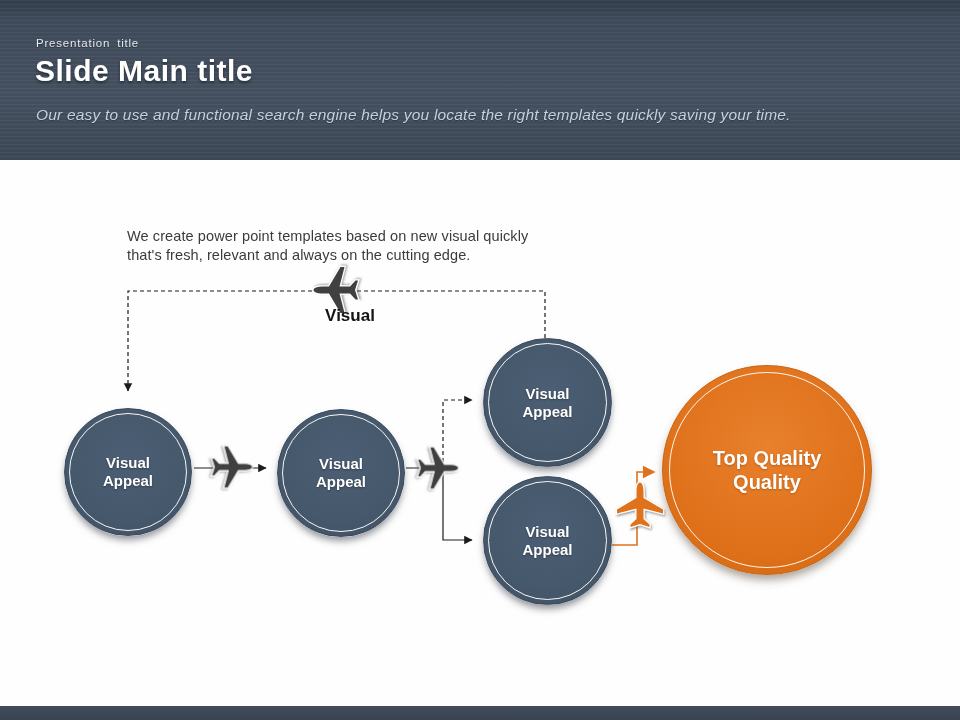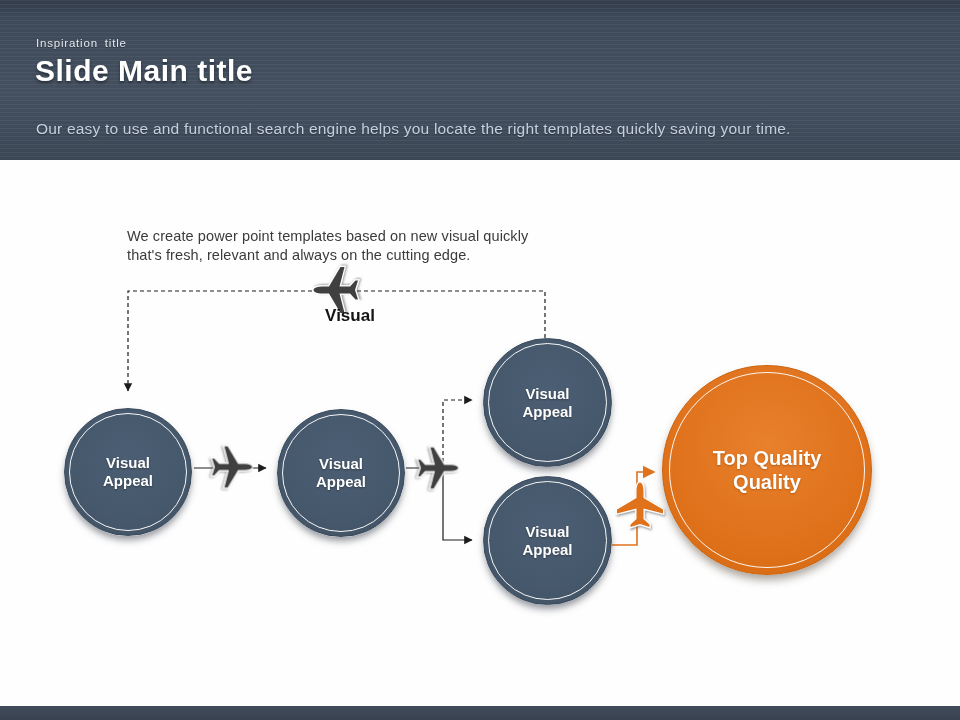--- a/index.html
+++ b/index.html
@@ -20,23 +20,23 @@
     position:absolute; left:36px; top:37px;
     font-size:11.5px; letter-spacing:0.8px; word-spacing:3px;
     color:#e4eaf1; text-shadow:0 1px 1px rgba(0,0,0,0.4);
   }
   .title {
     position:absolute; left:35px; top:54px;
     font-size:30px; font-weight:bold; letter-spacing:0.5px;
     color:#ffffff; text-shadow:0 2px 3px rgba(15,20,30,0.55);
   }
   .subtitle {
-    position:absolute; left:36px; top:120px;
+    position:absolute; left:36px; top:106px;
     font-size:15.5px; letter-spacing:0.2px;
-    color:#c5d1df; text-shadow:0 1px 1px rgba(0,0,0,0.35);
+    color:#c5d1df; text-shadow:0 1px 1px rgba(0,0,0,0.35);font-style:italic;
   }
 
   
   .footer-bar {
     position:absolute; left:0; bottom:0; width:960px; height:14px;
     background:linear-gradient(180deg, #414c5c 0%, #39424f 100%);
   }
 
   
   .intro {
@@ -92,21 +92,21 @@
   .result-sub { margin-top:5px; text-align:center; font-size:13px; line-height:17px;
     color:rgba(255,255,255,0.96); }
   .result-sub span { display:block; }
 </style>
 </head>
 <body>
 
 <div class="slide">
 
   <header class="header">
-    <div class="kicker">Inspiration title</div>
+    <div class="kicker">Presentation title</div>
     <h1 class="title">Slide Main title</h1>
     <div class="subtitle">Our easy to use and functional search engine helps you locate the right templates quickly saving your time.</div>
   </header>
 
   <div class="intro">
     <div>We create power point templates based on new visual quickly</div>
     <div>that's fresh, relevant and always on the cutting edge.</div>
   </div>
 
   <svg class="connector-layer" width="960" height="720" viewBox="0 0 960 720" xmlns="http://www.w3.org/2000/svg">

